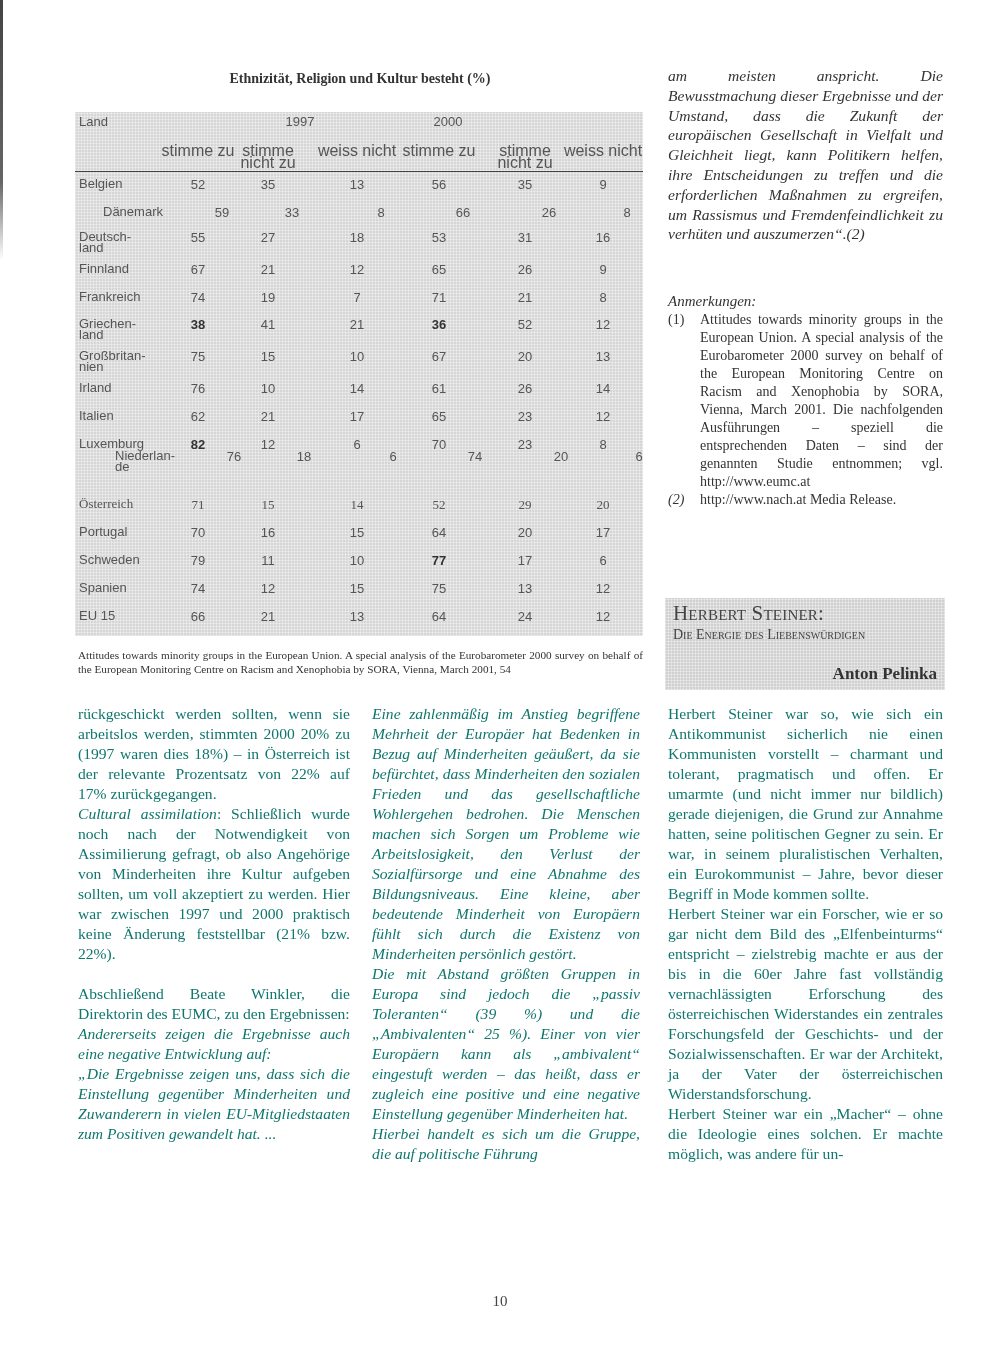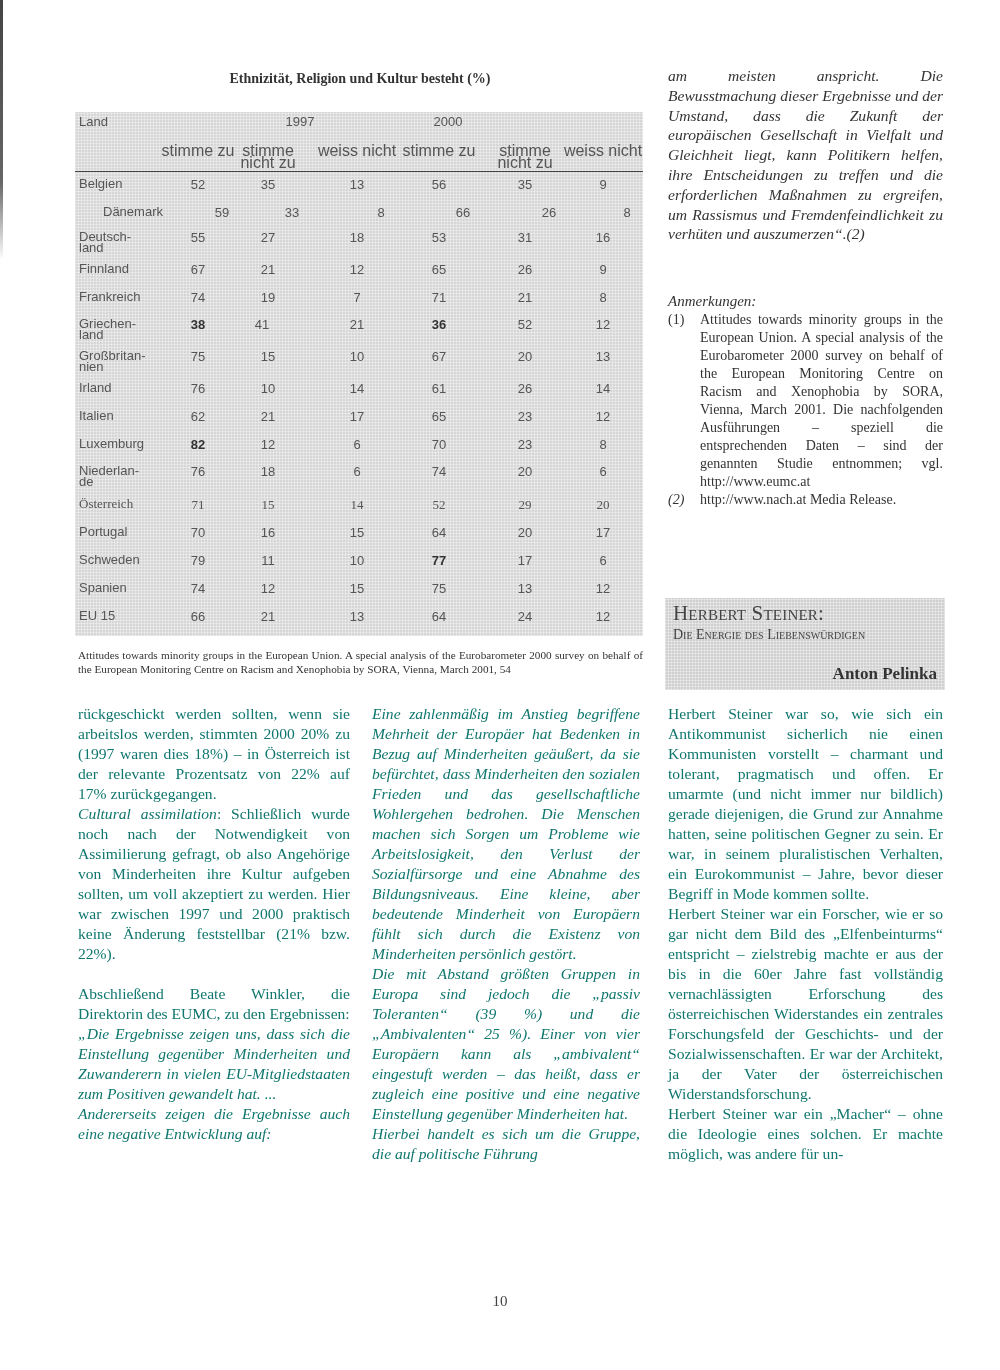--- a/index.html
+++ b/index.html
@@ -162,21 +162,21 @@
       <div class="cell" style="left: 344px;">71</div>
       <div class="cell" style="left: 430px;">21</div>
       <div class="cell" style="left: 508px;">8</div>
     </div>
     <div class="trow" style="top: 206px;">
       <div class="country">
         <div>Griechen-</div>
         <div>land</div>
       </div>
       <div class="cell bold" style="left: 103px;">38</div>
-      <div class="cell" style="left: 167px; text-align: center;">41</div>
+      <div class="cell" style="left: 173px; text-align: center;">41</div>
       <div class="cell" style="left: 262px;">21</div>
       <div class="cell bold" style="left: 344px;">36</div>
       <div class="cell" style="left: 430px;">52</div>
       <div class="cell" style="left: 508px;">12</div>
     </div>
     <div class="trow" style="top: 238px;">
       <div class="country">
         <div>Großbritan-</div>
         <div>nien</div>
       </div>
@@ -213,21 +213,21 @@
       <div class="country">
         <div>Luxemburg</div>
       </div>
       <div class="cell bold" style="left: 103px;">82</div>
       <div class="cell" style="left: 173px;">12</div>
       <div class="cell" style="left: 262px;">6</div>
       <div class="cell" style="left: 344px;">70</div>
       <div class="cell" style="left: 430px;">23</div>
       <div class="cell" style="left: 508px;">8</div>
     </div>
-    <div class="trow" style="top: 353px;">
+    <div class="trow" style="top: 338px; margin-left: 36px;">
       <div class="country">
         <div>Niederlan-</div>
         <div>de</div>
       </div>
       <div class="cell" style="left: 103px;">76</div>
       <div class="cell" style="left: 173px;">18</div>
       <div class="cell" style="left: 262px;">6</div>
       <div class="cell" style="left: 344px;">74</div>
       <div class="cell" style="left: 430px;">20</div>
       <div class="cell" style="left: 508px;">6</div>
@@ -309,22 +309,22 @@
   <div class="article-title">Herbert Steiner:</div>
   <div class="article-sub">Die Energie des Liebenswürdigen</div>
   <div class="article-author">Anton Pelinka</div>
 </div>
 
 <div class="col col-left">
   <p>rückgeschickt werden sollten, wenn sie arbeitslos werden, stimmten 2000 20% zu (1997 waren dies 18%) – in Österreich ist der relevante Prozentsatz von 22% auf 17% zurückgegangen.</p>
   <p><span class="it">Cultural assimilation</span><span>: Schließlich wurde noch nach der Notwendigkeit von Assimilierung gefragt, ob also Angehörige von Minderheiten ihre Kultur aufgeben sollten, um voll akzeptiert zu werden. Hier war zwischen 1997 und 2000 praktisch keine Änderung feststellbar (21% bzw. 22%).</span></p>
   <div class="gap"></div>
   <p>Abschließend Beate Winkler, die Direktorin des EUMC, zu den Ergebnissen:</p>
+  <p class="it">Andererseits zeigen die Ergebnisse auch eine negative Entwicklung auf:</p>
   <p class="it">„Die Ergebnisse zeigen uns, dass sich die Einstellung gegenüber Minderheiten und Zuwanderern in vielen EU-Mitgliedstaaten zum Positiven gewandelt hat. ...</p>
-  <p class="it">Andererseits zeigen die Ergebnisse auch eine negative Entwicklung auf:</p>
 </div>
 
 <div class="col col-mid it">
   <p>Eine zahlenmäßig im Anstieg begriffene Mehrheit der Europäer hat Bedenken in Bezug auf Minderheiten geäußert, da sie befürchtet, dass Minderheiten den sozialen Frieden und das gesellschaftliche Wohlergehen bedrohen. Die Menschen machen sich Sorgen um Probleme wie Arbeitslosigkeit, den Verlust der Sozialfürsorge und eine Abnahme des Bildungsniveaus. Eine kleine, aber bedeutende Minderheit von Europäern fühlt sich durch die Existenz von Minderheiten persönlich gestört.</p>
   <p>Die mit Abstand größten Gruppen in Europa sind jedoch die „passiv Toleranten“ (39 %) und die „Ambivalenten“ 25 %). Einer von vier Europäern kann als „ambivalent“ eingestuft werden – das heißt, dass er zugleich eine positive und eine negative Einstellung gegenüber Minderheiten hat.</p>
   <p>Hierbei handelt es sich um die Gruppe, die auf politische Führung</p>
 </div>
 
 <div class="col col-right">
   <p>Herbert Steiner war so, wie sich ein Antikommunist sicherlich nie einen Kommunisten vorstellt – charmant und tolerant, pragmatisch und offen. Er umarmte (und nicht immer nur bildlich) gerade diejenigen, die Grund zur Annahme hatten, seine politischen Gegner zu sein. Er war, in seinem pluralistischen Verhalten, ein Eurokommunist – Jahre, bevor dieser Begriff in Mode kommen sollte.</p>

